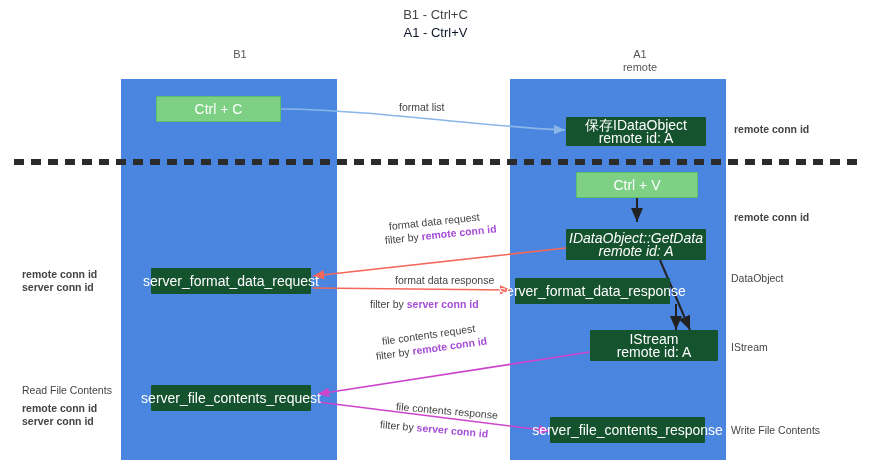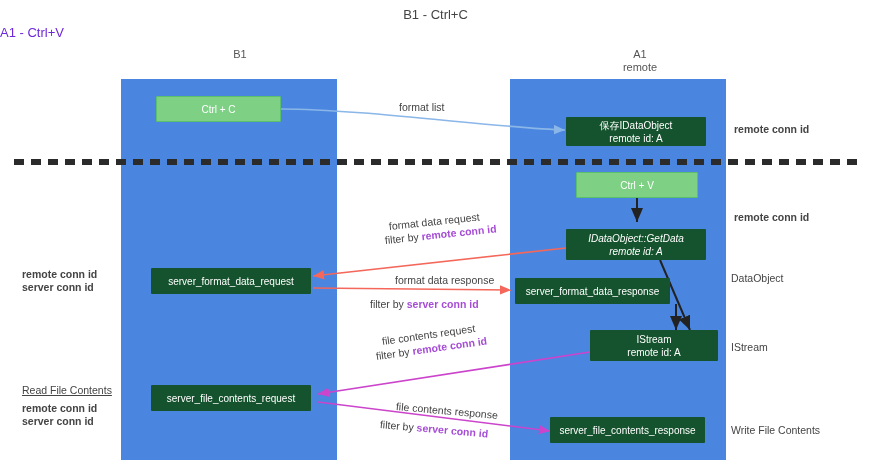--- a/index.html
+++ b/index.html
@@ -15,40 +15,40 @@
   .lane{position:absolute;background:#4a86e0;}
   .lane-head{
     position:absolute;text-align:center;
     font-size:11px;line-height:13px;color:#555;
     white-space:pre-line;
   }
   .node{
     position:absolute;box-sizing:border-box;
     display:flex;align-items:center;justify-content:center;
     text-align:center;color:#ffffff;
-    font-size:10px;line-height:13px;
+    font-size:14px;line-height:13px;
     white-space:pre-line;
     border-radius:1px;
   }
   .node.green{background:#7ed085;border:1px solid #5cbf6b;}
   .node.orange{background:#14532d;}
   .txt{position:absolute;font-size:10.5px;line-height:13px;color:#444;white-space:pre;}
   .purple{color:#a64dd6;font-weight:bold;}
   .green-t{color:#6ec376;font-weight:bold;}
   .lbl{position:absolute;font-size:10.5px;line-height:13px;color:#444;white-space:nowrap;}
   .lbl.rot{transform-origin:left center;}
   svg{position:absolute;left:0;top:0;overflow:visible;}
 </style>
 </head>
 <body>
 
 <div id="canvas">
 
   <div class="txt" style="left:0;top:6px;width:871px;text-align:center;font-size:13px;line-height:18px;color:#444;">B1 - Ctrl+C</div>
-  <div class="txt" style="left:0;top:24px;width:871px;text-align:left;font-size:13px;line-height:18px;color:#6d28d9;">A1 - Ctrl+V</div>
+  <div class="txt" style="left:0;top:24px;width:871px;text-align:center;font-size:13px;line-height:18px;color:#0f172a;">A1 - Ctrl+V</div>
 
   <div class="lane-head" style="left:150px;top:48px;width:180px;">B1</div>
 
   <div class="lane-head" style="left:550px;top:48px;width:180px;">A1</div>
   <div class="lane-head" style="left:550px;top:61px;width:180px;">remote</div>
 
   <div class="lane" style="left:121px;top:79px;width:216px;height:381px;"></div>
   <div class="lane" style="left:510px;top:79px;width:216px;height:381px;"></div>
 
   <svg width="871" height="467">
@@ -137,17 +137,17 @@
 
   <div class="lbl purple" style="left:734px;top:123px;">remote conn id</div>
   <div class="lbl purple" style="left:734px;top:211px;">remote conn id</div>
   <div class="lbl" style="left:731px;top:232px;margin-top:40px;">DataObject</div>
   <div class="lbl" style="left:731px;top:341px;">IStream</div>
   <div class="lbl" style="left:731px;top:424px;text-align:center;">Write File Contents</div>
 
   <div class="lbl purple" style="left:22px;top:268px;">remote conn id</div>
   <div class="lbl green-t" style="left:22px;top:281px;">server conn id</div>
 
-  <div class="lbl" style="left:22px;top:384px;text-decoration:underline;">Read File Contents</div>
+  <div class="lbl" style="left:22px;top:384px;">Read File Contents</div>
   <div class="lbl purple" style="left:22px;top:402px;">remote conn id</div>
   <div class="lbl green-t" style="left:22px;top:415px;">server conn id</div>
 
 </div>
 
 </body></html>

